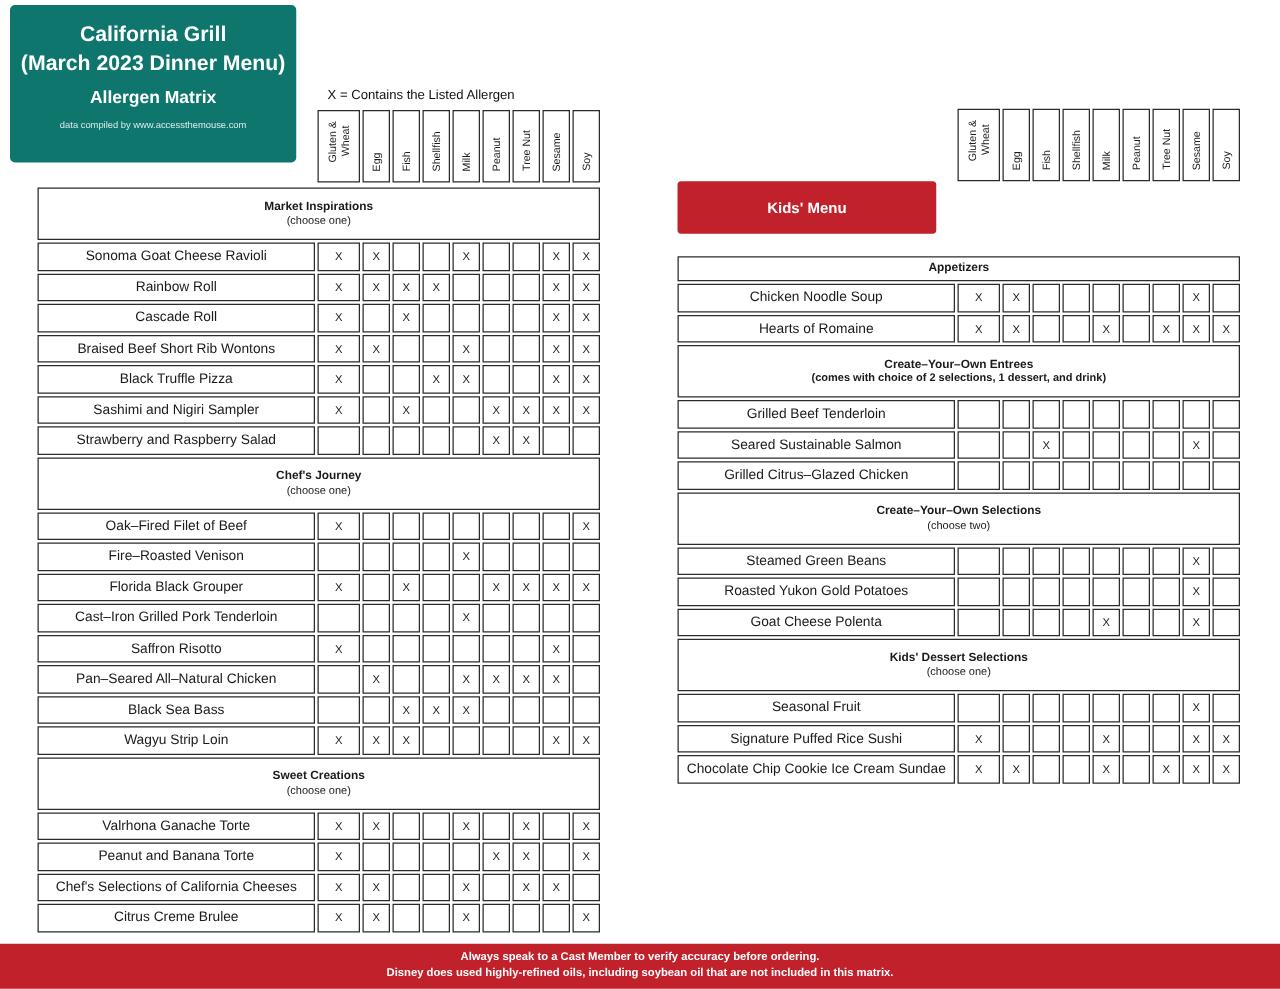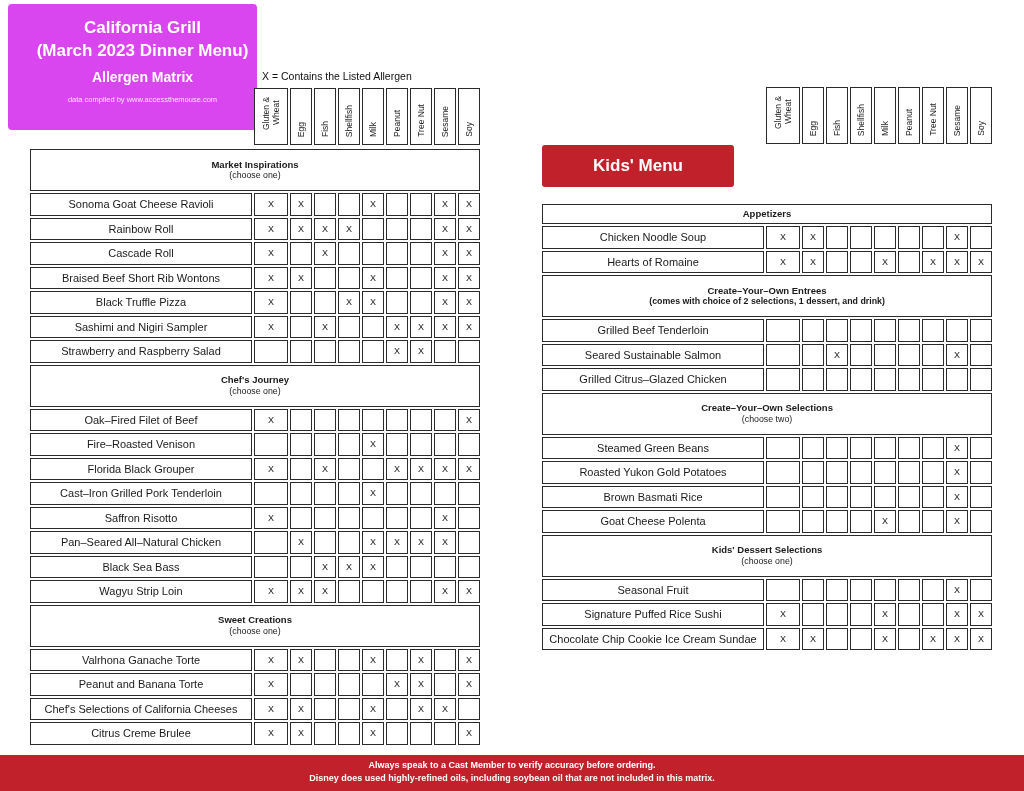--- a/index.html
+++ b/index.html
@@ -41,34 +41,34 @@
   td.sec-td.single { height:20px; }
   .sec-title { font-weight:bold; font-size:9.5px; line-height:1.25; }
   .sec-sub { font-size:8.8px; line-height:1.25; }
   .sec-sub.bold { font-weight:bold; }
   td.item-name-td { height:22.5px; font-size:11px;text-align:center; }
   td.mark-td { font-size:9px; }
 
   #right-body { margin-top:56px; }
 
   
-  .kids-box { position:absolute; left:2px; top:60px; width:192px; height:42px;
+  .kids-box { position:absolute; left:2px; top:60px; width:207px; height:42px;
               border-radius:3px; color:#fff; display:flex; align-items:center;
-              justify-content:center; font-size:17px; font-weight:bold; }
+              justify-content:center; font-size:12px; font-weight:bold; }
 
   
   .footer { position:absolute; left:0; top:755px; width:1024px; height:45px;
             color:#fff; text-align:center; }
   .footer div { font-size:9px; font-weight:bold; line-height:1.45; }
   .footer div:first-child { padding-top:4px; }
 </style>
 </head>
 <body>
 
-<div class="title-card accent-bg" style="background: #d946ef; padding-left: 20px;">
+<div class="title-card accent-bg" style="background: #0f766e;">
   <div class="title-l1">California Grill</div>
   <div class="title-l2">(March 2023 Dinner Menu)</div>
   <div class="title-l3">Allergen Matrix</div>
   <div class="title-credit">data compiled by www.accessthemouse.com</div>
 </div>
 
 <div class="legend">X = Contains the Listed Allergen</div>
 
 <div class="side" id="left-side">
   <table>
@@ -476,32 +476,20 @@
           <td class="mark-td"></td>
           <td class="mark-td"></td>
           <td class="mark-td"></td>
           <td class="mark-td"></td>
           <td class="mark-td"></td>
           <td class="mark-td"></td>
           <td class="mark-td">X</td>
           <td class="mark-td"></td>
         </tr>
         <tr>
-          <td class="item-name-td">Brown Basmati Rice</td>
-          <td class="mark-td"></td>
-          <td class="mark-td"></td>
-          <td class="mark-td"></td>
-          <td class="mark-td"></td>
-          <td class="mark-td"></td>
-          <td class="mark-td"></td>
-          <td class="mark-td"></td>
-          <td class="mark-td">X</td>
-          <td class="mark-td"></td>
-        </tr>
-        <tr>
           <td class="item-name-td">Goat Cheese Polenta</td>
           <td class="mark-td"></td>
           <td class="mark-td"></td>
           <td class="mark-td"></td>
           <td class="mark-td"></td>
           <td class="mark-td">X</td>
           <td class="mark-td"></td>
           <td class="mark-td"></td>
           <td class="mark-td">X</td>
           <td class="mark-td"></td>

